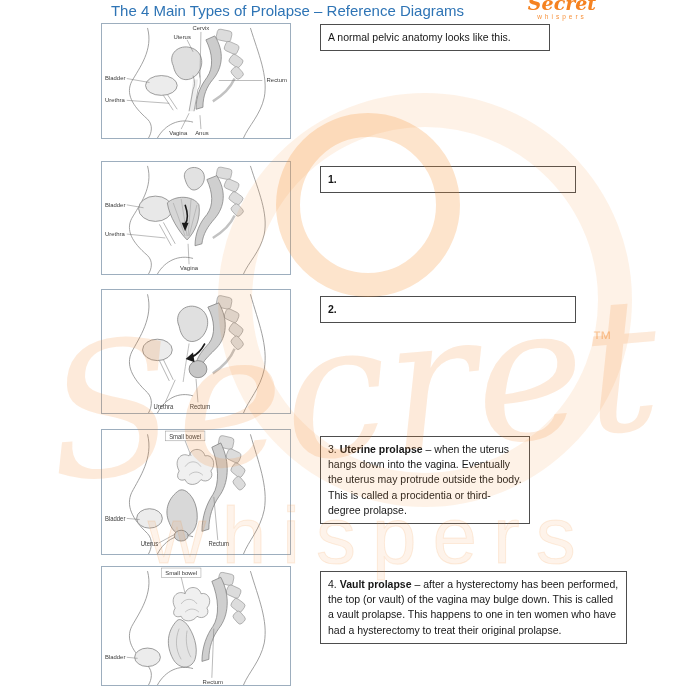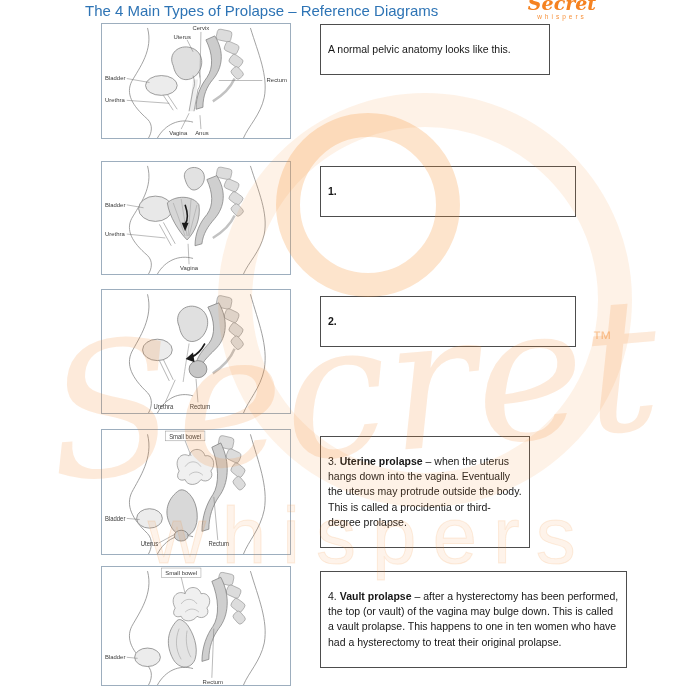--- a/index.html
+++ b/index.html
@@ -2,37 +2,37 @@
 <html><head>
 <meta charset="utf-8">
 <style>
   html,body{margin:0;padding:0;}
   body{
     width:690px;height:690px;position:relative;overflow:hidden;
     background:#ffffff;font-family:"Liberation Sans",sans-serif;
   }
   .page-title{
     position:absolute;top:2px;left:85px;width:405px;
-    font-size:15px;font-weight:400;color:#2e74b5;
+    text-align:center;font-size:15px;font-weight:400;color:#2e74b5;
   }
   .brand{position:absolute;top:-6px;left:520px;width:84px;text-align:center;color:#f58220;z-index:12;}
   .brand-name{font-family:"DejaVu Serif",serif;font-style:italic;font-weight:bold;font-size:19px;line-height:1;}
   .brand-sub{font-size:6.5px;letter-spacing:3px;margin-top:0px;color:#f7923c;}
 
   .diagram{
     position:absolute;left:101px;width:190px;
     border:1px solid #9daebe;background:#fff;box-sizing:border-box;
   }
   .diagram svg{display:block;width:100%;height:100%;}
 
   .note{
     position:absolute;left:320px;box-sizing:border-box;
     background:transparent;border:1px solid #4d4d4d;
     font-size:10.5px;line-height:1.45;color:#161616;
-    padding:17px 7px;
+    padding:5px 7px;
   }
   .note.listed{display:flex;}
   .note.listed .num{flex:none;width:17px;font-weight:bold;}
   .note b{font-weight:bold;}
   .note .num-inline{font-weight:normal;margin-right:3px;}
 
   .lbl{font-size:6px;fill:#3a3a3a;font-family:"Liberation Sans",sans-serif;}
   .leader{stroke:#777;stroke-width:0.5;fill:none;}
   .art{stroke:#8a8a8a;fill:none;stroke-width:0.8;}
   .organ{stroke:#777;stroke-width:0.7;}

